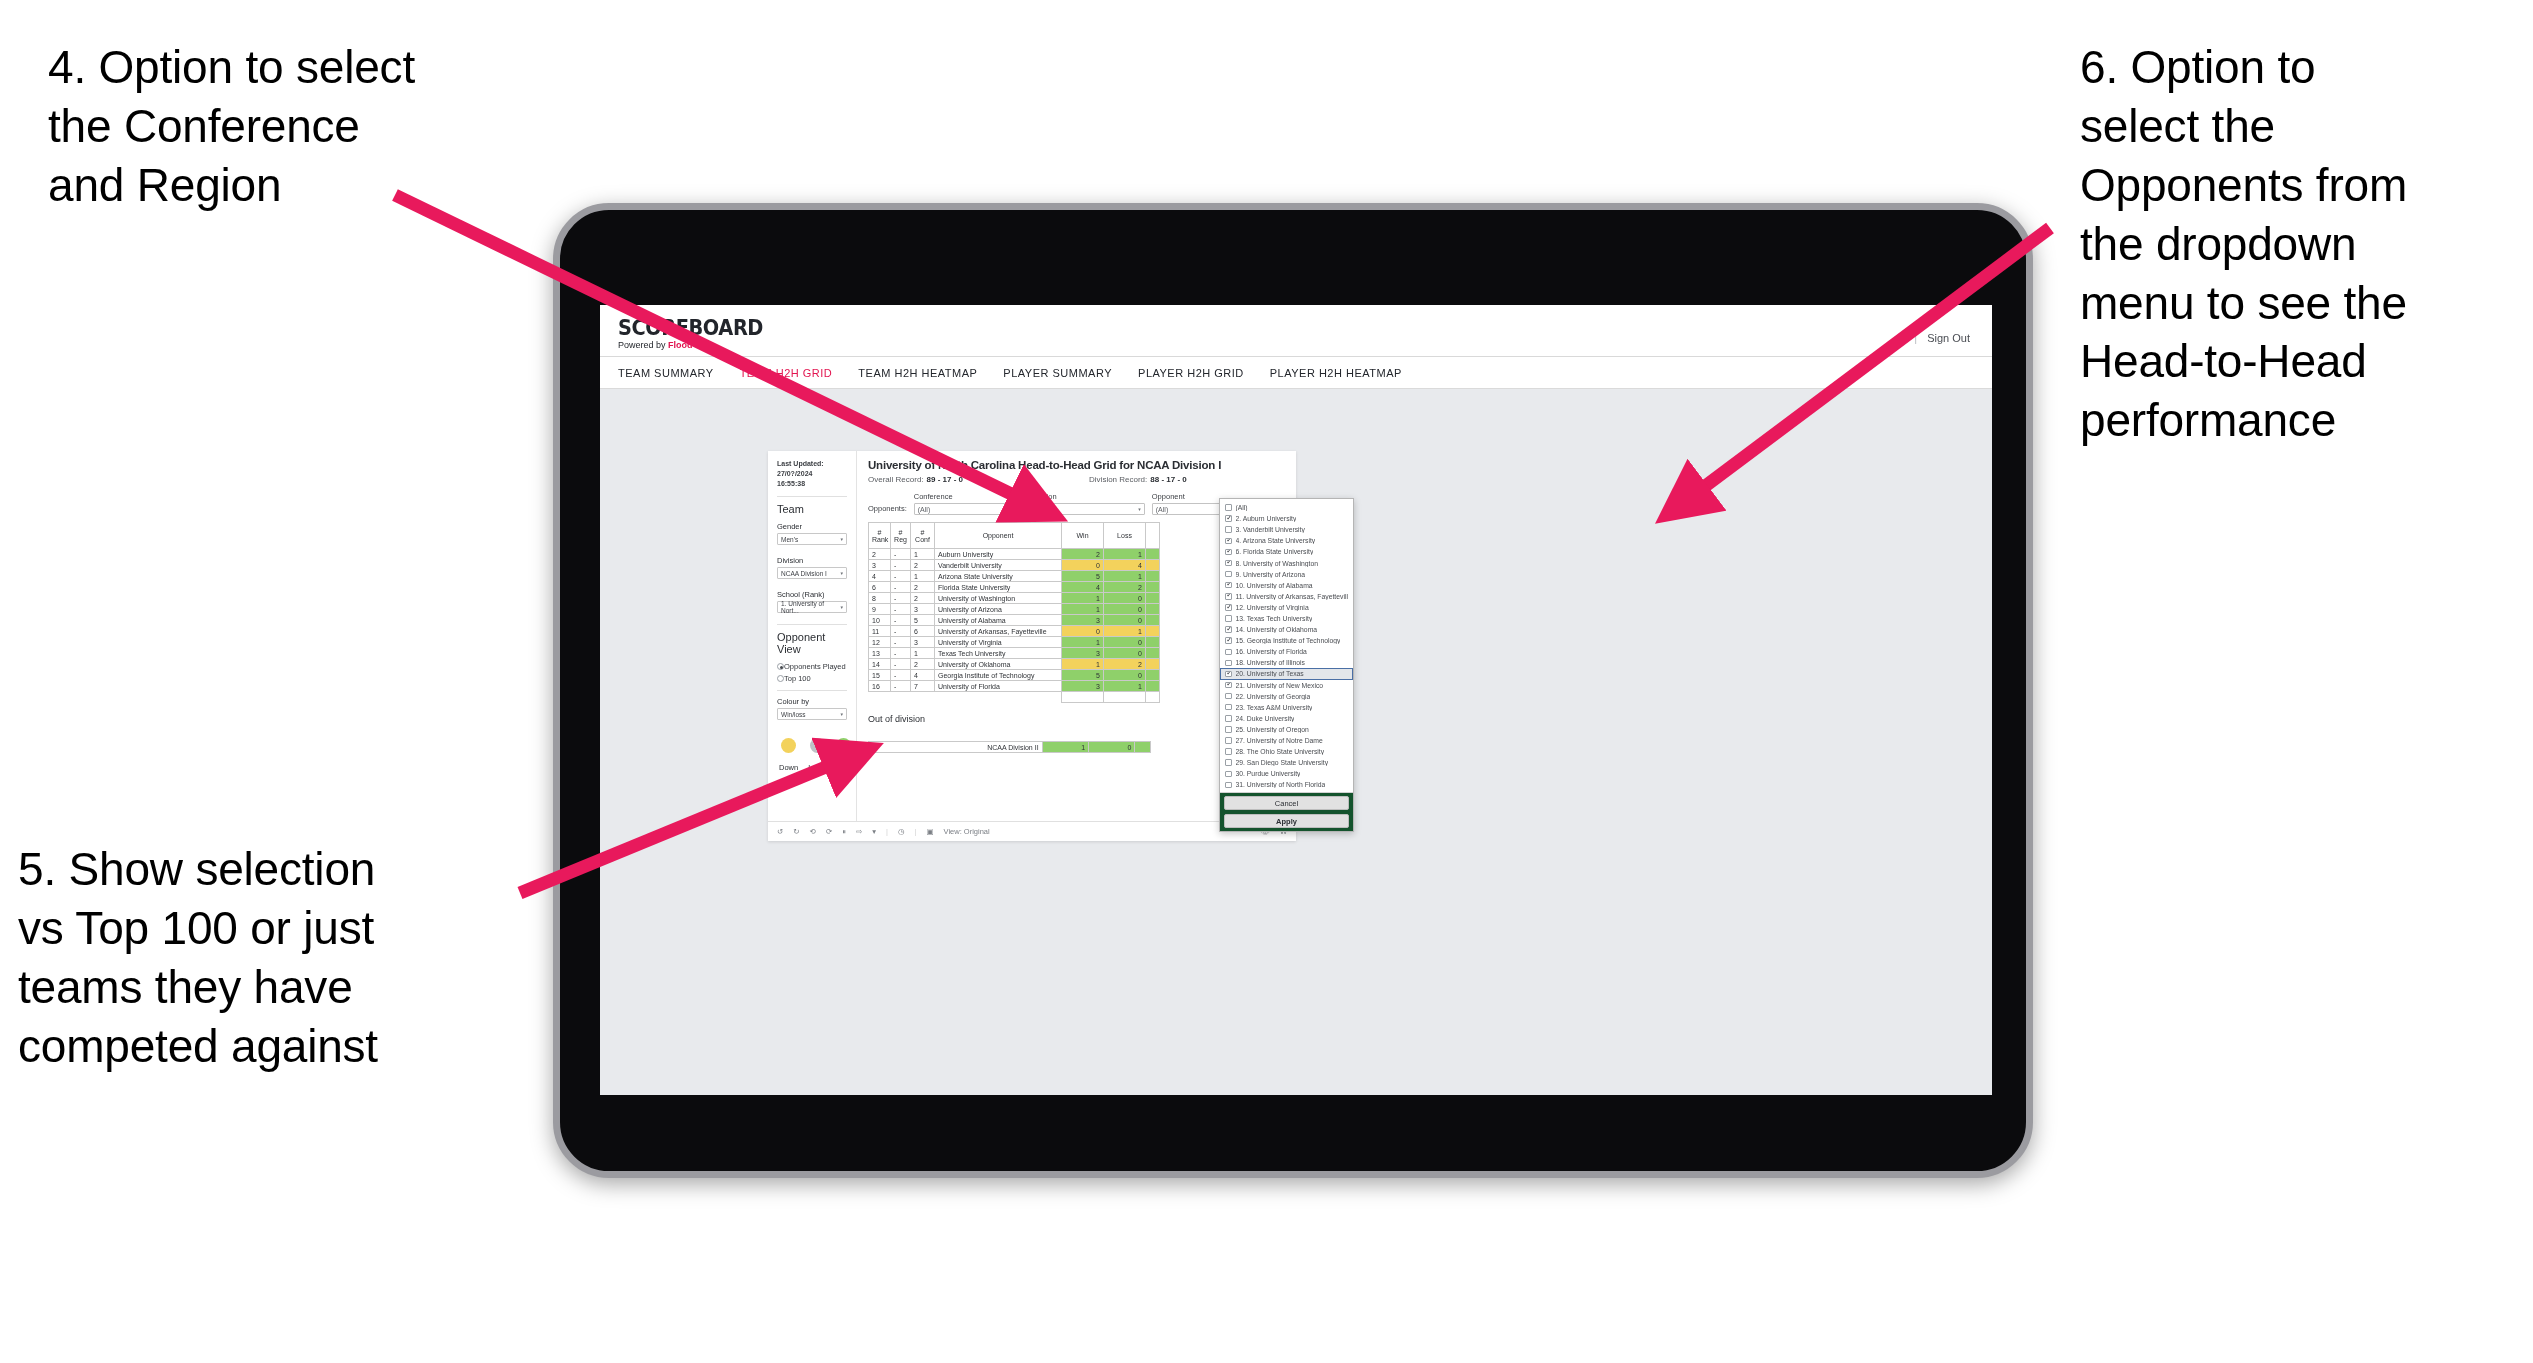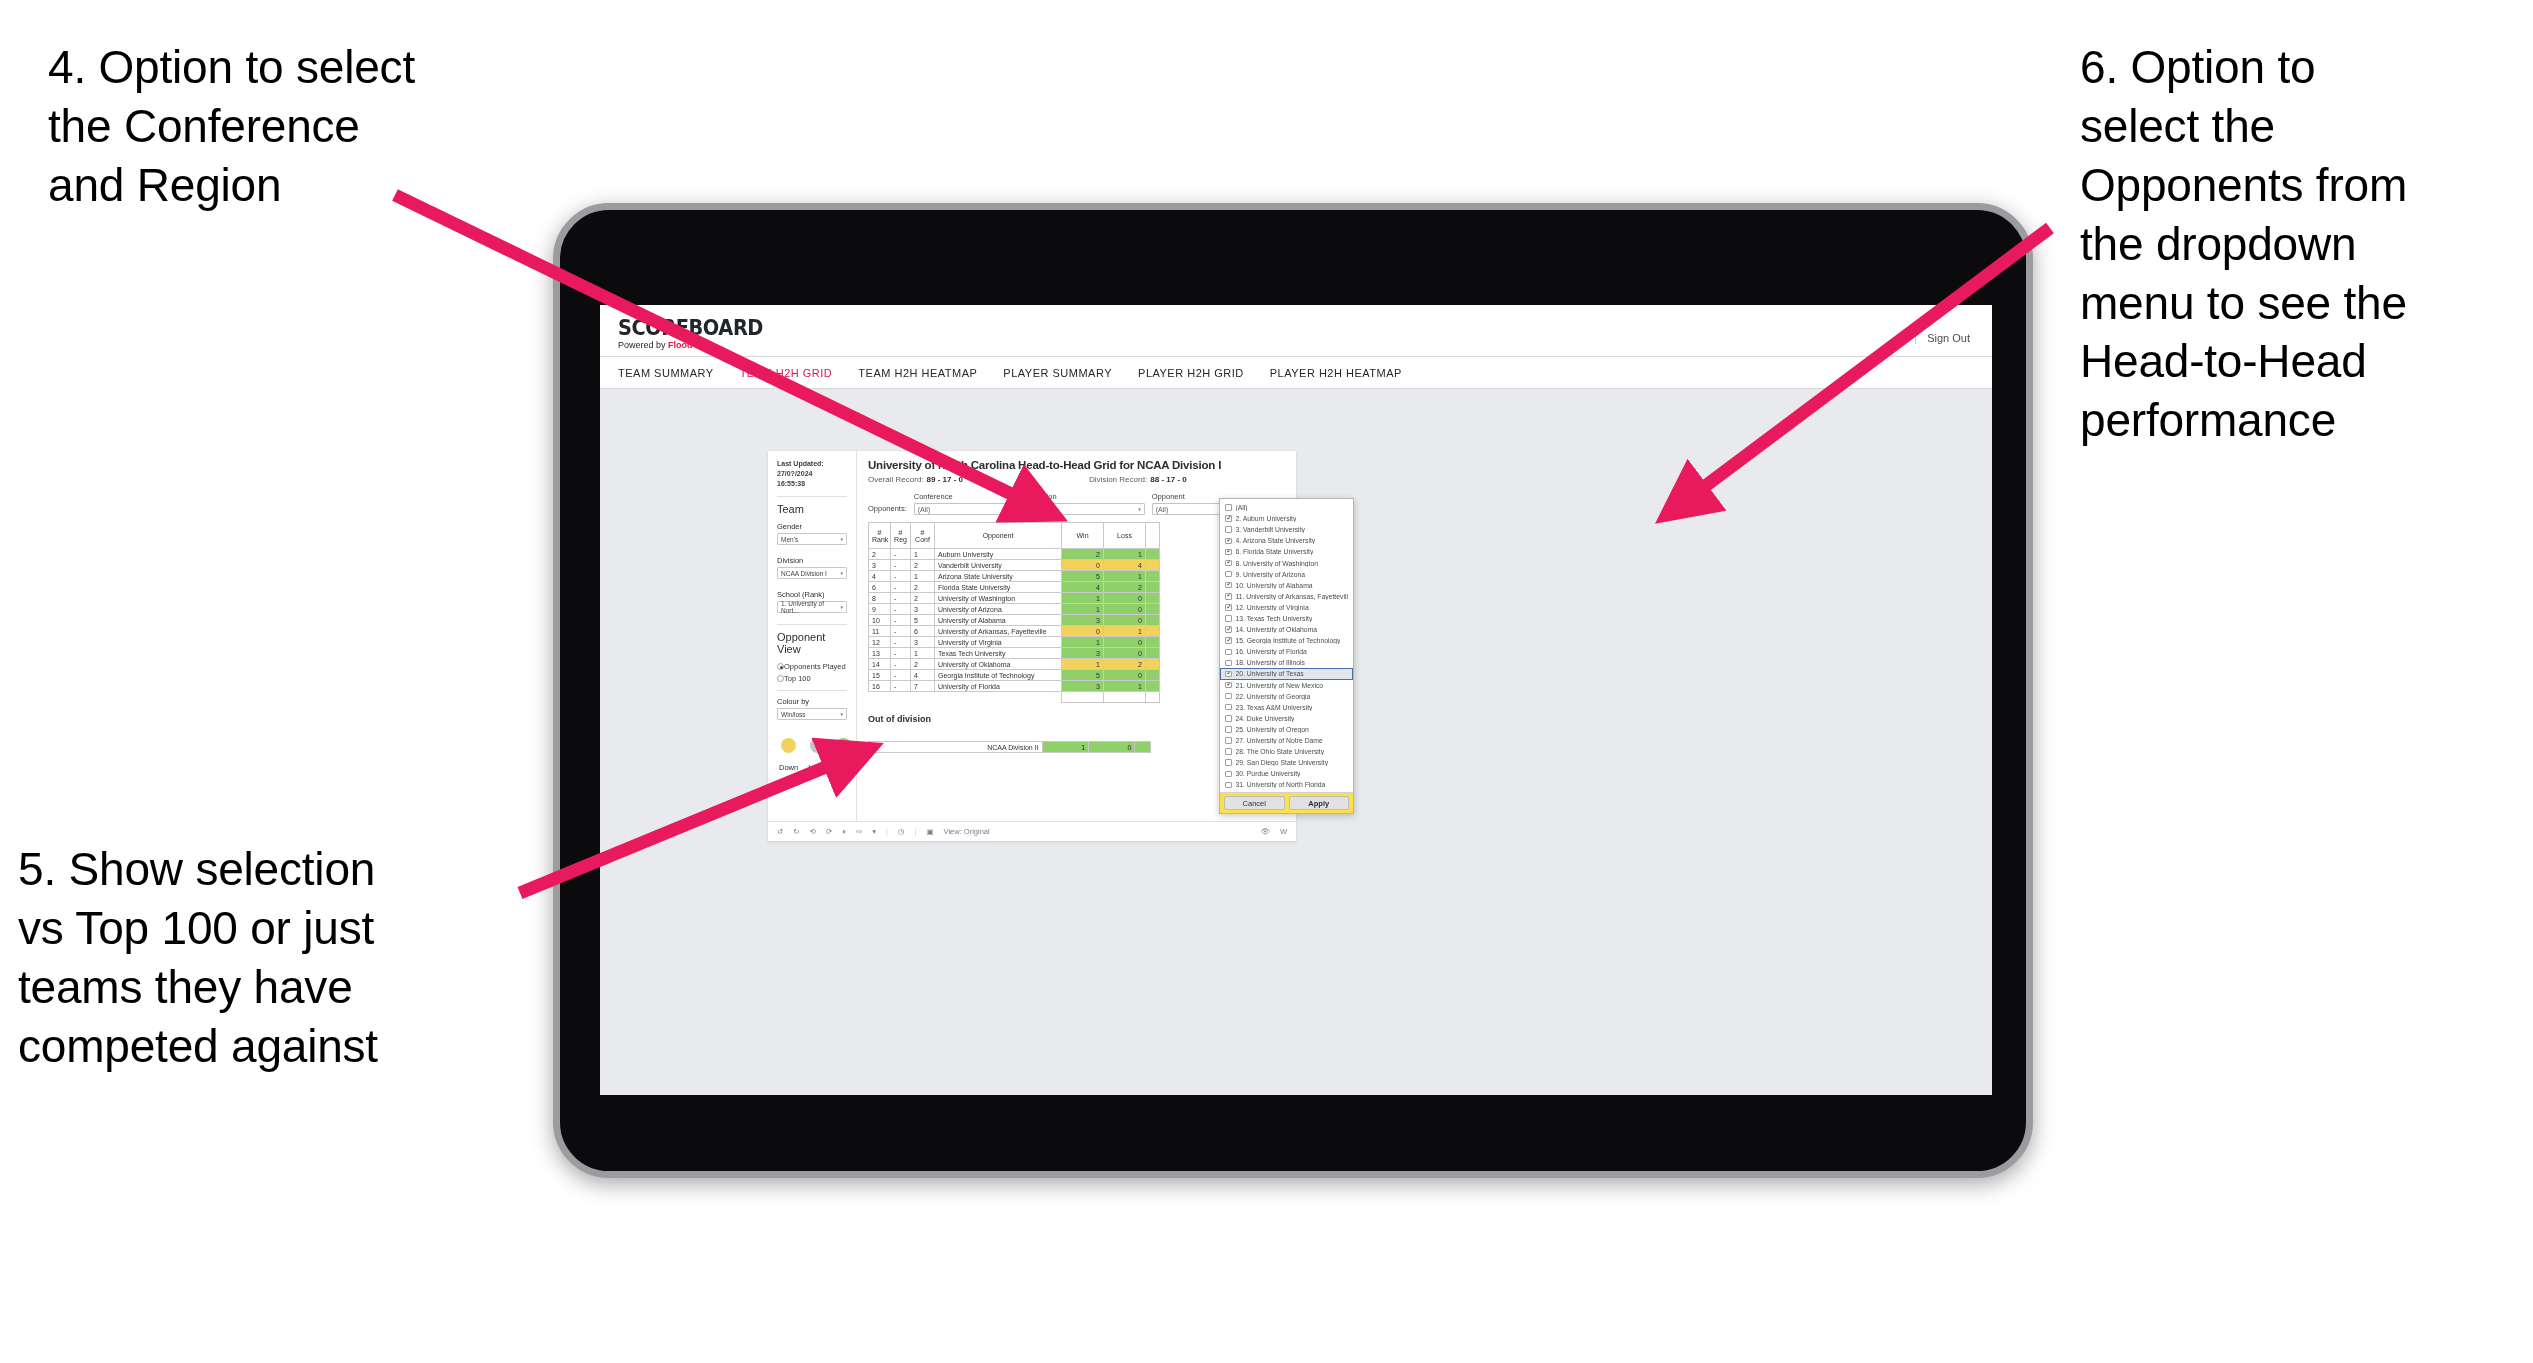--- a/index.html
+++ b/index.html
@@ -150,21 +150,21 @@
   table.h2h th { font-weight:400; text-align:center; vertical-align:middle; background:#fff; height:26px; }
   col.c-rank{width:22px} col.c-reg{width:20px} col.c-conf{width:24px}
   col.c-opp{width:127px} col.c-win{width:42px} col.c-loss{width:42px} col.c-pad{width:14px}
   td.num { text-align:right; }
   td.rank, td.reg, td.conf { text-align:left; padding-left:3px; }
   tr.up td.v { background:#8fd06a; }
   tr.down td.v { background:#f3d25c; }
   .blank-rows td { border:1px solid #c9c9c9; border-top:none; height:47px; }
   .blank-rows td.left-blank { border-left:none; border-right:none; border-bottom:none; }
 
-  .ood-title { font-size:9px; color:#2b2e33; margin:11px 0 17px;font-weight:bold; }
+  .ood-title { font-size:9px; color:#2b2e33; margin:11px 0 17px; }
   table.ood { border-collapse:collapse; width:283px; table-layout:fixed; }
   table.ood td { border:1px solid #c9c9c9; font-size:7px; padding:1.5px 3px; height:11px; color:#2f3236; }
   table.ood td.label { text-align:right; }
   table.ood td.v { background:#8fd06a; text-align:right; }
 
   
   .dd {
     position:absolute; right:-58px; top:47px; width:135px;
     background:#fff; border:1px solid #b5b5b5; box-shadow:0 2px 7px rgba(0,0,0,.22);
     z-index:20;
@@ -175,22 +175,23 @@
   .cb {
     width:6.5px; height:6.5px; border:1px solid #9aa0a6; background:#fff;
     flex:none; position:relative; border-radius:1px;
   }
   .cb.on::after {
     content:"✓"; position:absolute; left:0.2px; top:-2.6px;
     font-size:7px; color:#2b2e33; line-height:1;
   }
   .dd-item span { font-size:6.8px; color:#4a4d52; white-space:nowrap; overflow:hidden; }
   .dd-foot {
-    display:flex; gap:4px; padding:3px 4px; background:#fde047;
+    display:flex; gap:4px; padding:3px 4px; background:#14532d;
     border-top:1px solid #d2d2d2;
+    flex-direction:column;
   }
   .dd-btn {
     flex:1; text-align:center; font-size:7.5px; color:#2b2e33;
     background:#e1e1e1; border:1px solid #bdbdbd; border-radius:2px; padding:1.5px 0;
   }
   .dd-btn.primary { font-weight:700; }
 
   
   .toolbar {
     position:absolute; left:0; right:0; bottom:0; height:20px;

